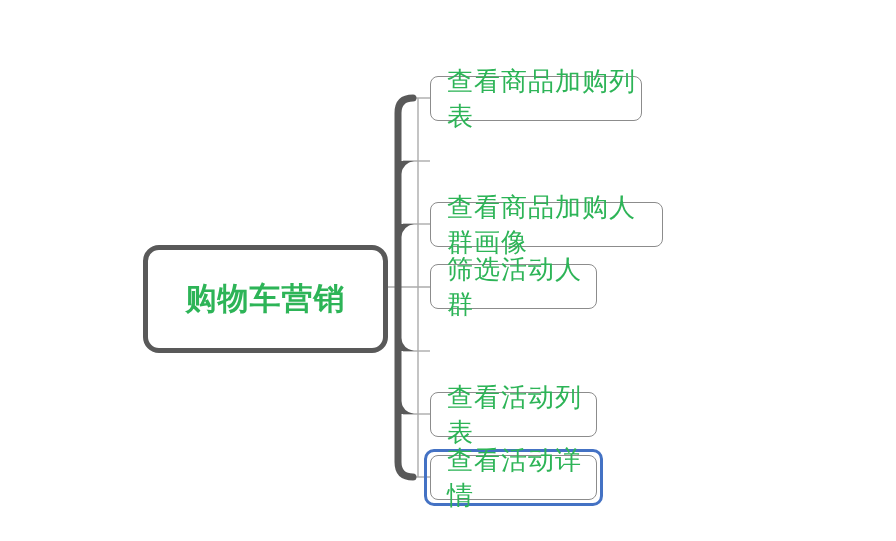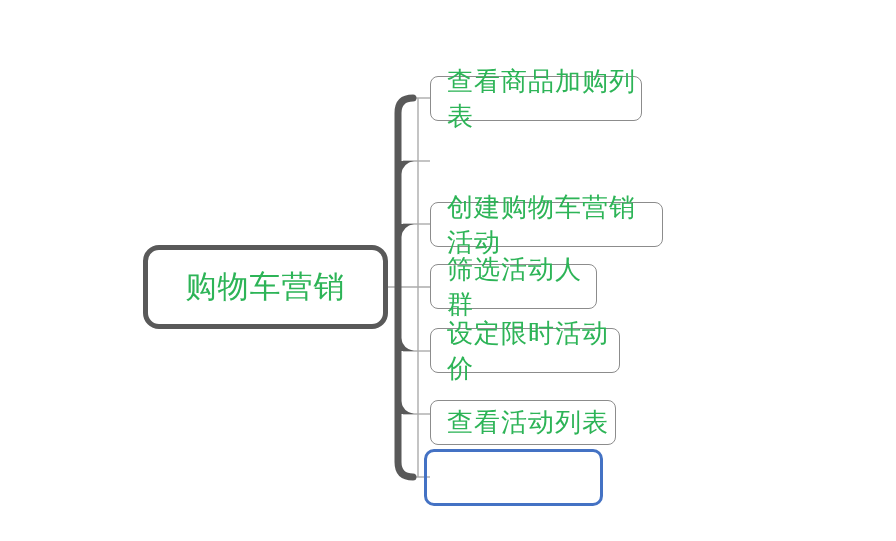--- a/index.html
+++ b/index.html
@@ -4,38 +4,38 @@
 <style>
   html,body{margin:0;padding:0;}
   body{
     width:896px;height:541px;background:#ffffff;overflow:hidden;
     font-family:"Liberation Serif","DejaVu Serif",serif;
   }
   .canvas{position:relative;width:896px;height:541px;background:#ffffff;}
   .connectors{position:absolute;left:0;top:0;width:896px;height:541px;}
 
   .central-node{
-    position:absolute;left:143px;top:245px;width:245px;height:84px;
+    position:absolute;left:143px;top:245px;width:245px;height:108px;
     box-sizing:border-box;border:5px solid #595959;border-radius:16px;
     background:#ffffff;display:flex;align-items:center;justify-content:center;
-    font-size:31px;font-weight:normal;color:#2db457;letter-spacing:1px;
+    font-size:31px;font-weight:bold;color:#2db457;letter-spacing:1px;
     cursor:default;
   }
   .child-node{
     position:absolute;left:430px;height:45px;box-sizing:border-box;
     border:1.5px solid #8c8c8c;border-radius:8px;background:#ffffff;
     display:flex;align-items:center;padding-left:16px;
     font-size:26px;color:#2db457;letter-spacing:1px;cursor:default;
   }
   .c1{top:76px;width:212px;}
   .c2{top:138px;width:258px;}
   .c3{top:202px;width:233px;}
   .c4{top:264px;width:167px;}
   .c5{top:328px;width:190px;}
-  .c6{top:400px;width:186px;}
+  .c6{top:392px;width:167px;}
   .c7{top:455px;width:167px;}
   .selection-ring{
     position:absolute;left:424px;top:449px;width:179px;height:57px;
     box-sizing:border-box;border:3px solid #4472c4;border-radius:10px;
     background:transparent;
   }
 </style>
 </head>
 <body>
 
@@ -57,20 +57,20 @@
 
     <path d="M401,174 L401,161 L414,161 Q403,163 401,174 Z" fill="#595959"></path>
     <path d="M401,237 L401,224 L414,224 Q403,226 401,237 Z" fill="#595959"></path>
     <path d="M401,338 L401,351 L414,351 Q403,349 401,338 Z" fill="#595959"></path>
     <path d="M401,401 L401,414 L414,414 Q403,412 401,401 Z" fill="#595959"></path>
   </svg>
 
   <div class="central-node">购物车营销</div>
 
   <div class="child-node c1">查看商品加购列表</div>
-  <div class="child-node c3">创建购物车营销活动</div>
+  <div class="child-node c3">查看商品加购人群画像</div>
   <div class="child-node c4">筛选活动人群</div>
-  <div class="child-node c5">设定限时活动价</div>
   <div class="child-node c6">查看活动列表</div>
 
   <div class="selection-ring"></div>
+  <div class="child-node c7">查看活动详情</div>
 
 </div>
 
 </body></html>

